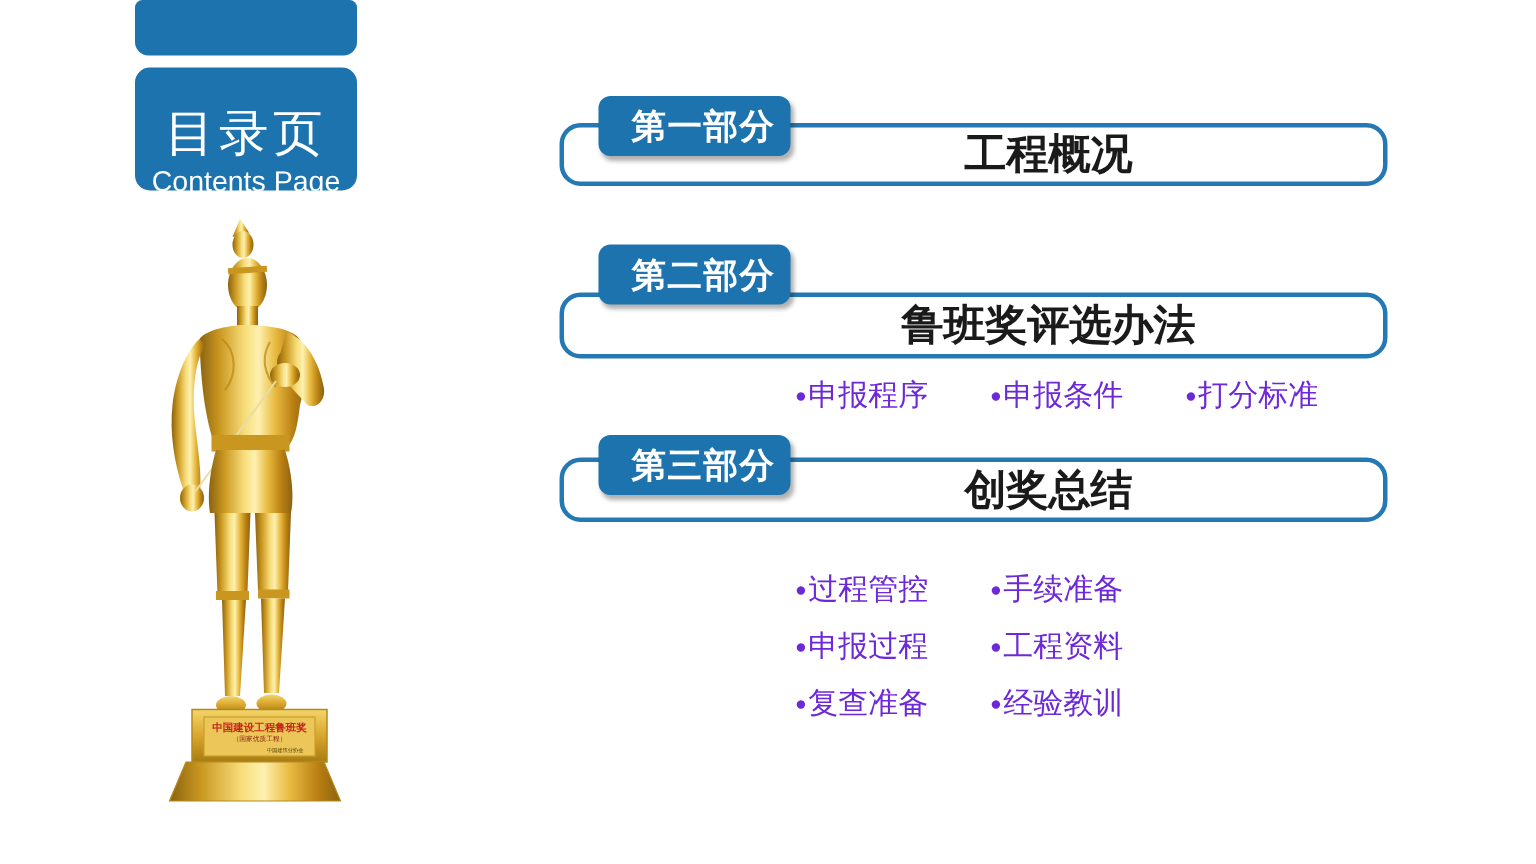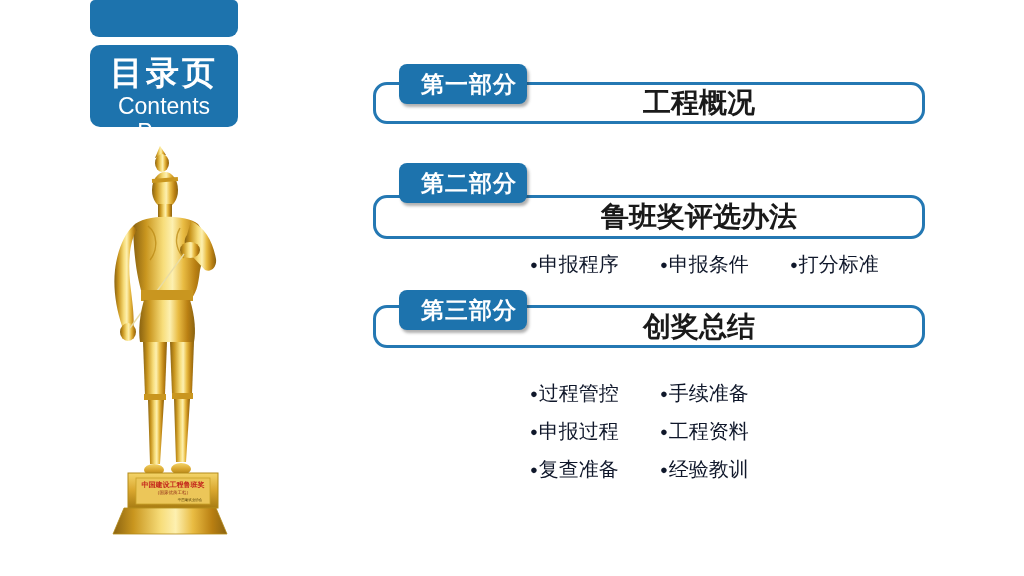--- a/index.html
+++ b/index.html
@@ -11,22 +11,22 @@
   
   .top-tab {
     position:absolute; left:90px; top:0; width:148px; height:37px;
     background:#1d73ad; border-radius:5px 5px 9px 9px;
   }
   
   .contents-box {
     position:absolute; left:90px; top:45px; width:148px; height:82px;
     background:#1d73ad; border-radius:10px; color:#ffffff; text-align:center;
   }
-  .contents-cn { font-size:33px; font-weight:bold; letter-spacing:3px; margin-top:8px; line-height:40px; }
-  .contents-en { font-size:23px; line-height:26px; }
+  .contents-cn { font-size:33px; font-weight:normal; letter-spacing:3px; margin-top:24px; line-height:40px; }
+  .contents-en { font-size:19px; line-height:26px; }
   
   .sec-box {
     position:absolute; left:373px; width:552px; background:#ffffff;
     border:3px solid #2478b3; border-radius:14px;
     text-align:center; font-weight:bold; font-size:28px; color:#1a1a1a;
     padding-left:100px;
   }
   .sec-box.s1 { top:82px;  height:42px; line-height:36px; }
   .sec-box.s2 { top:195px; height:44px; line-height:38px; }
   .sec-box.s3 { top:305px; height:43px; line-height:37px; }
@@ -37,21 +37,21 @@
     font-size:23px; text-align:center; line-height:40px; letter-spacing:1px;
     box-shadow:2px 3px 3px rgba(30,30,30,0.35); z-index:2;padding-left:12px;
   }
   .badge.b1 { top:64px; } .badge.b2 { top:163px; } .badge.b3 { top:290px; }
   
   .bullet-row { position:absolute; left:530px; width:420px; height:28px; display:flex; }
   .bullet-row.r1 { top:250px; }
   .bullet-row.r2 { top:379px; }
   .bullet-row.r3 { top:417px; }
   .bullet-row.r4 { top:455px; }
-  .bullet-item { width:130px; font-size:20px; color:#0f172a; white-space:nowrap; line-height:28px; }
+  .bullet-item { width:130px; font-size:20px; color:#6d28d9; white-space:nowrap; line-height:28px; }
   .dot { font-size:13px; vertical-align:2px; margin-right:1px; }
   .trophy { position:absolute; left:88px; top:142px; }
 </style>
 </head>
 <body>
 
 <div class="top-tab"></div>
 
 <div class="contents-box">
   <div class="contents-cn">目录页</div>

